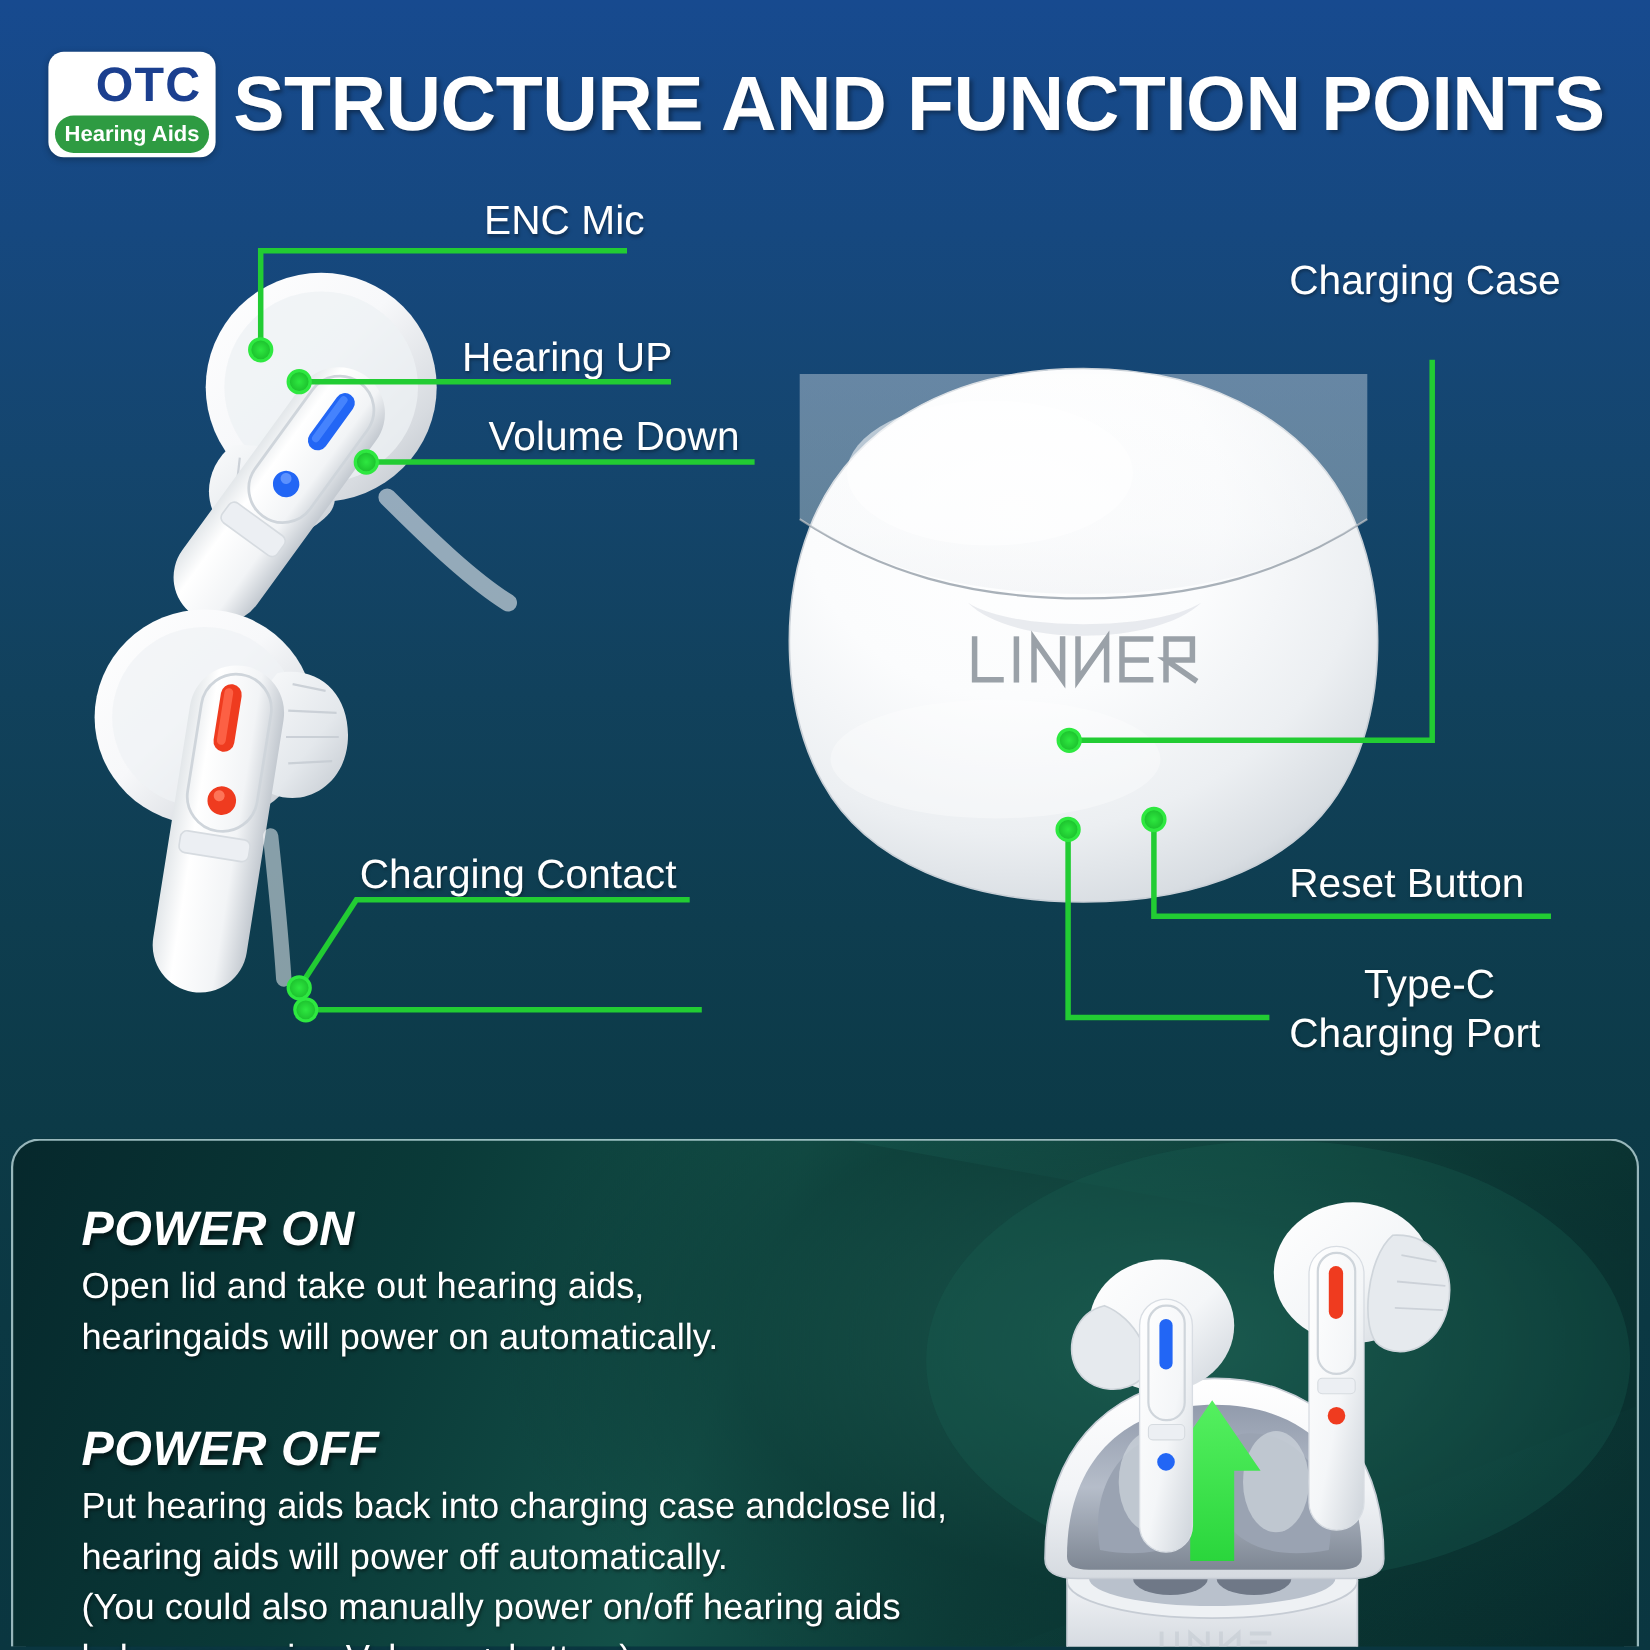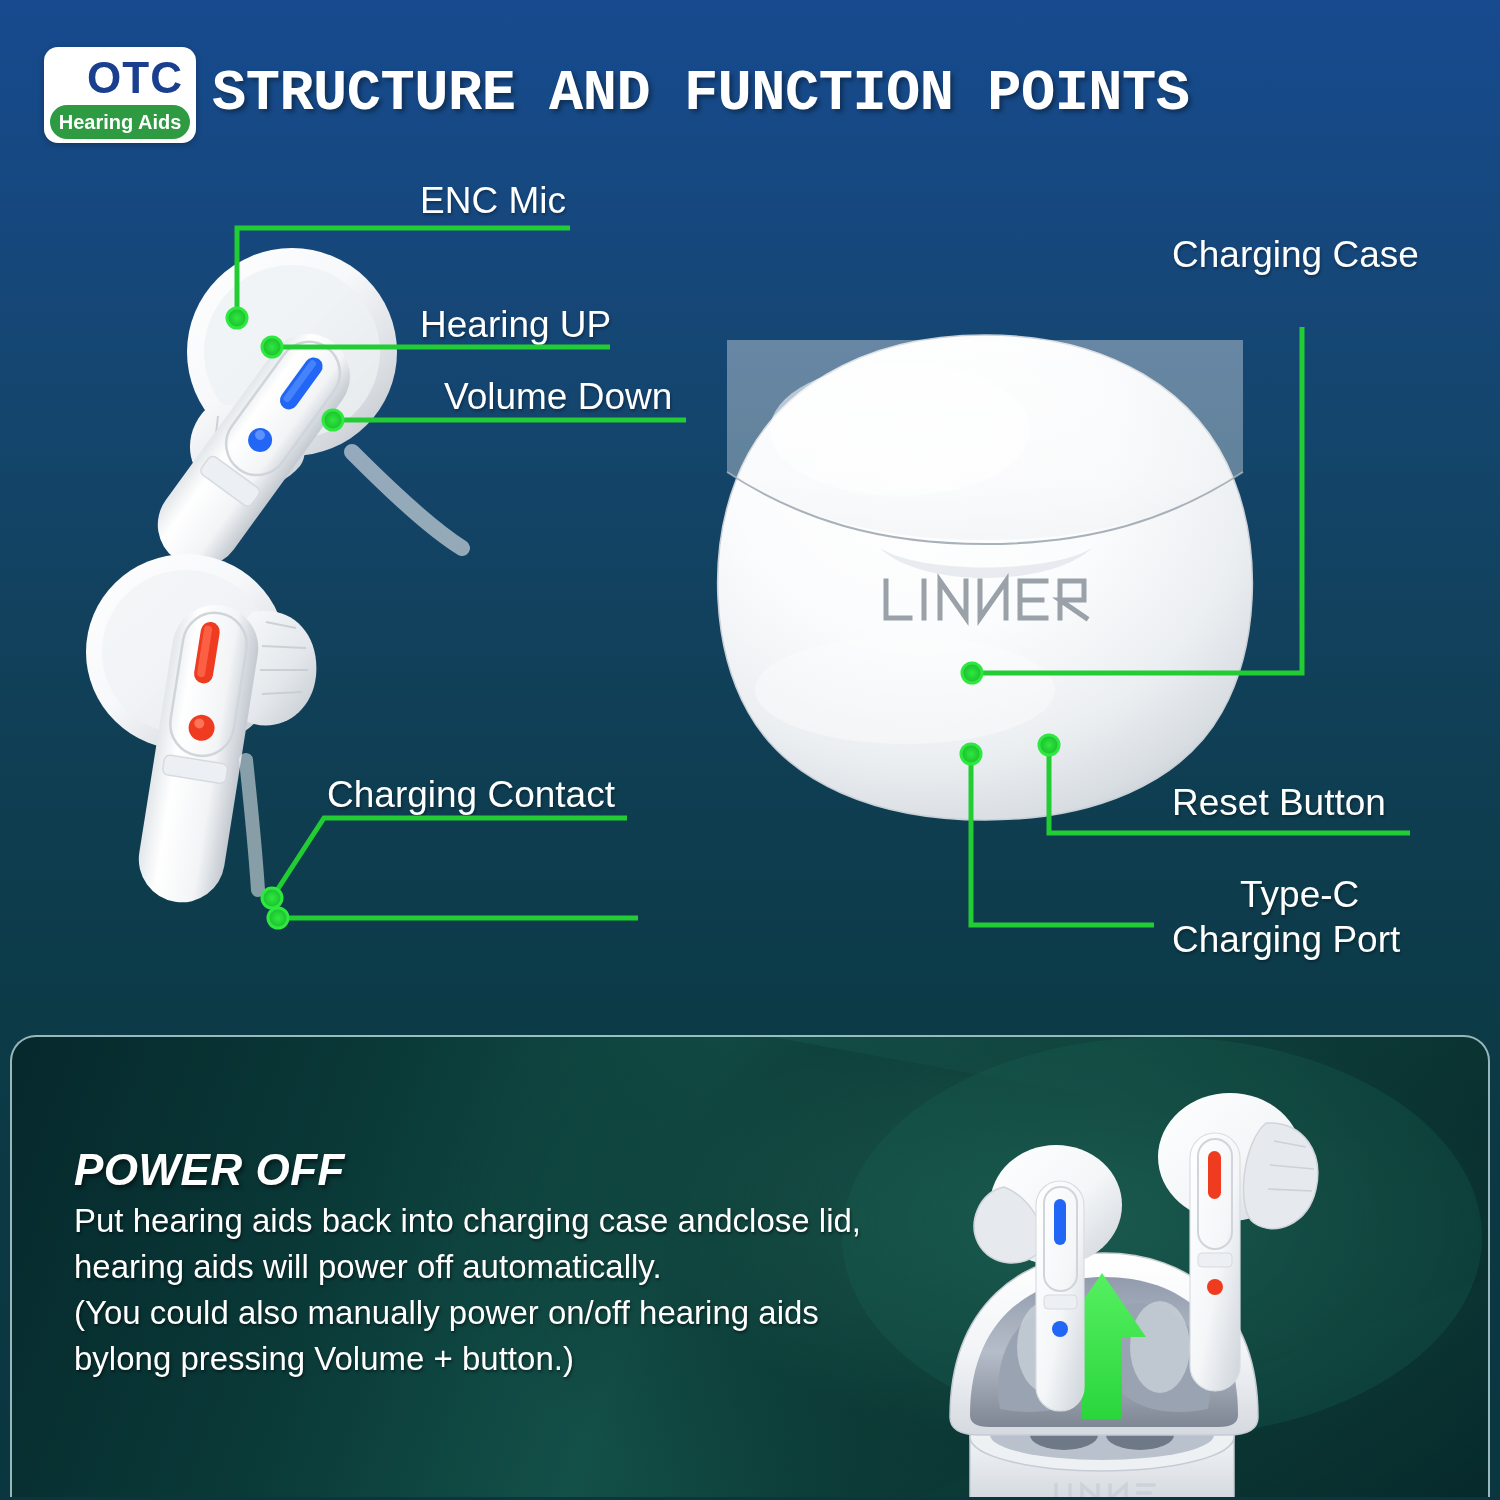--- a/index.html
+++ b/index.html
@@ -42,23 +42,23 @@
     background:#2e9b42;border-radius:17px;
   }
   #otc-pill-label{
     position:absolute;left:0;top:0;width:140px;height:18px;
     color:#ffffff;font-weight:bold;font-size:20px;line-height:34px;
     text-align:center;font-family:"Liberation Sans", sans-serif;
   }
   #main-title{
     position:absolute;left:212px;top:46px;width:1270px;height:96px;
     color:#ffffff;
-    font-family:Liberation Mono, monospace;
+    font-family:Liberation Sans, sans-serif;
     font-weight:bold;
-    font-size:57px;
+    font-size:70px;
     line-height:96px;
     letter-spacing:-0.5px;
     white-space:nowrap;
     text-shadow:3px 3px 4px rgba(0,0,0,.35);
   }
   
   .callout-label{
     position:absolute;color:#ffffff;
     font-family:"Liberation Sans", sans-serif;
     font-size:37px;line-height:45px;white-space:pre;
@@ -102,21 +102,21 @@
   <div id="header">
     <div id="otc-logo">
       <div id="otc-word">OTC</div>
       <div id="otc-pill">
         <div id="otc-pill-label">Hearing Aids</div>
       </div>
     </div>
     <div id="main-title">STRUCTURE AND FUNCTION POINTS</div>
   </div>
 
-  <div class="callout-label" style="left:420px;top:178px;">ENC Mic</div>
+  <div class="callout-label" style="left:440px;top:178px;">ENC Mic</div>
 
   <div class="callout-label" style="left:420px;top:302px;">Hearing UP</div>
 
   <div class="callout-label" style="left:444px;top:374px;">Volume Down</div>
 
   <div class="callout-label" style="left:327px;top:772px;">Charging Contact</div>
 
 
   <div class="callout-label" style="left:1172px;top:232px;">Charging Case</div>
 
@@ -368,20 +368,25 @@
           <path d="M1058 448 L1058 462"></path>
           <path d="M1070 462 L1070 448 L1086 462 L1086 448"></path>
           <path d="M1098 448 L1098 462 L1114 448 L1114 462"></path>
           <path d="M1126 448 L1142 448 M1126 456 L1138 456"></path>
         </g>
       </g>
     </svg>
   </div>
 
   <div id="ptext">
+    <div>
+      <div class="p-head">POWER ON</div>
+      <div class="p-body">Open lid and take out hearing aids,
+hearingaids will power on automatically.</div>
+    </div>
     <div id="power-off-block">
       <div class="p-head">POWER OFF</div>
       <div class="p-body">Put hearing aids back into charging case andclose lid,
 hearing aids will power off automatically.
 (You could also manually power on/off hearing aids
 bylong pressing Volume + button.)</div>
     </div>
   </div>
 
 </div>

